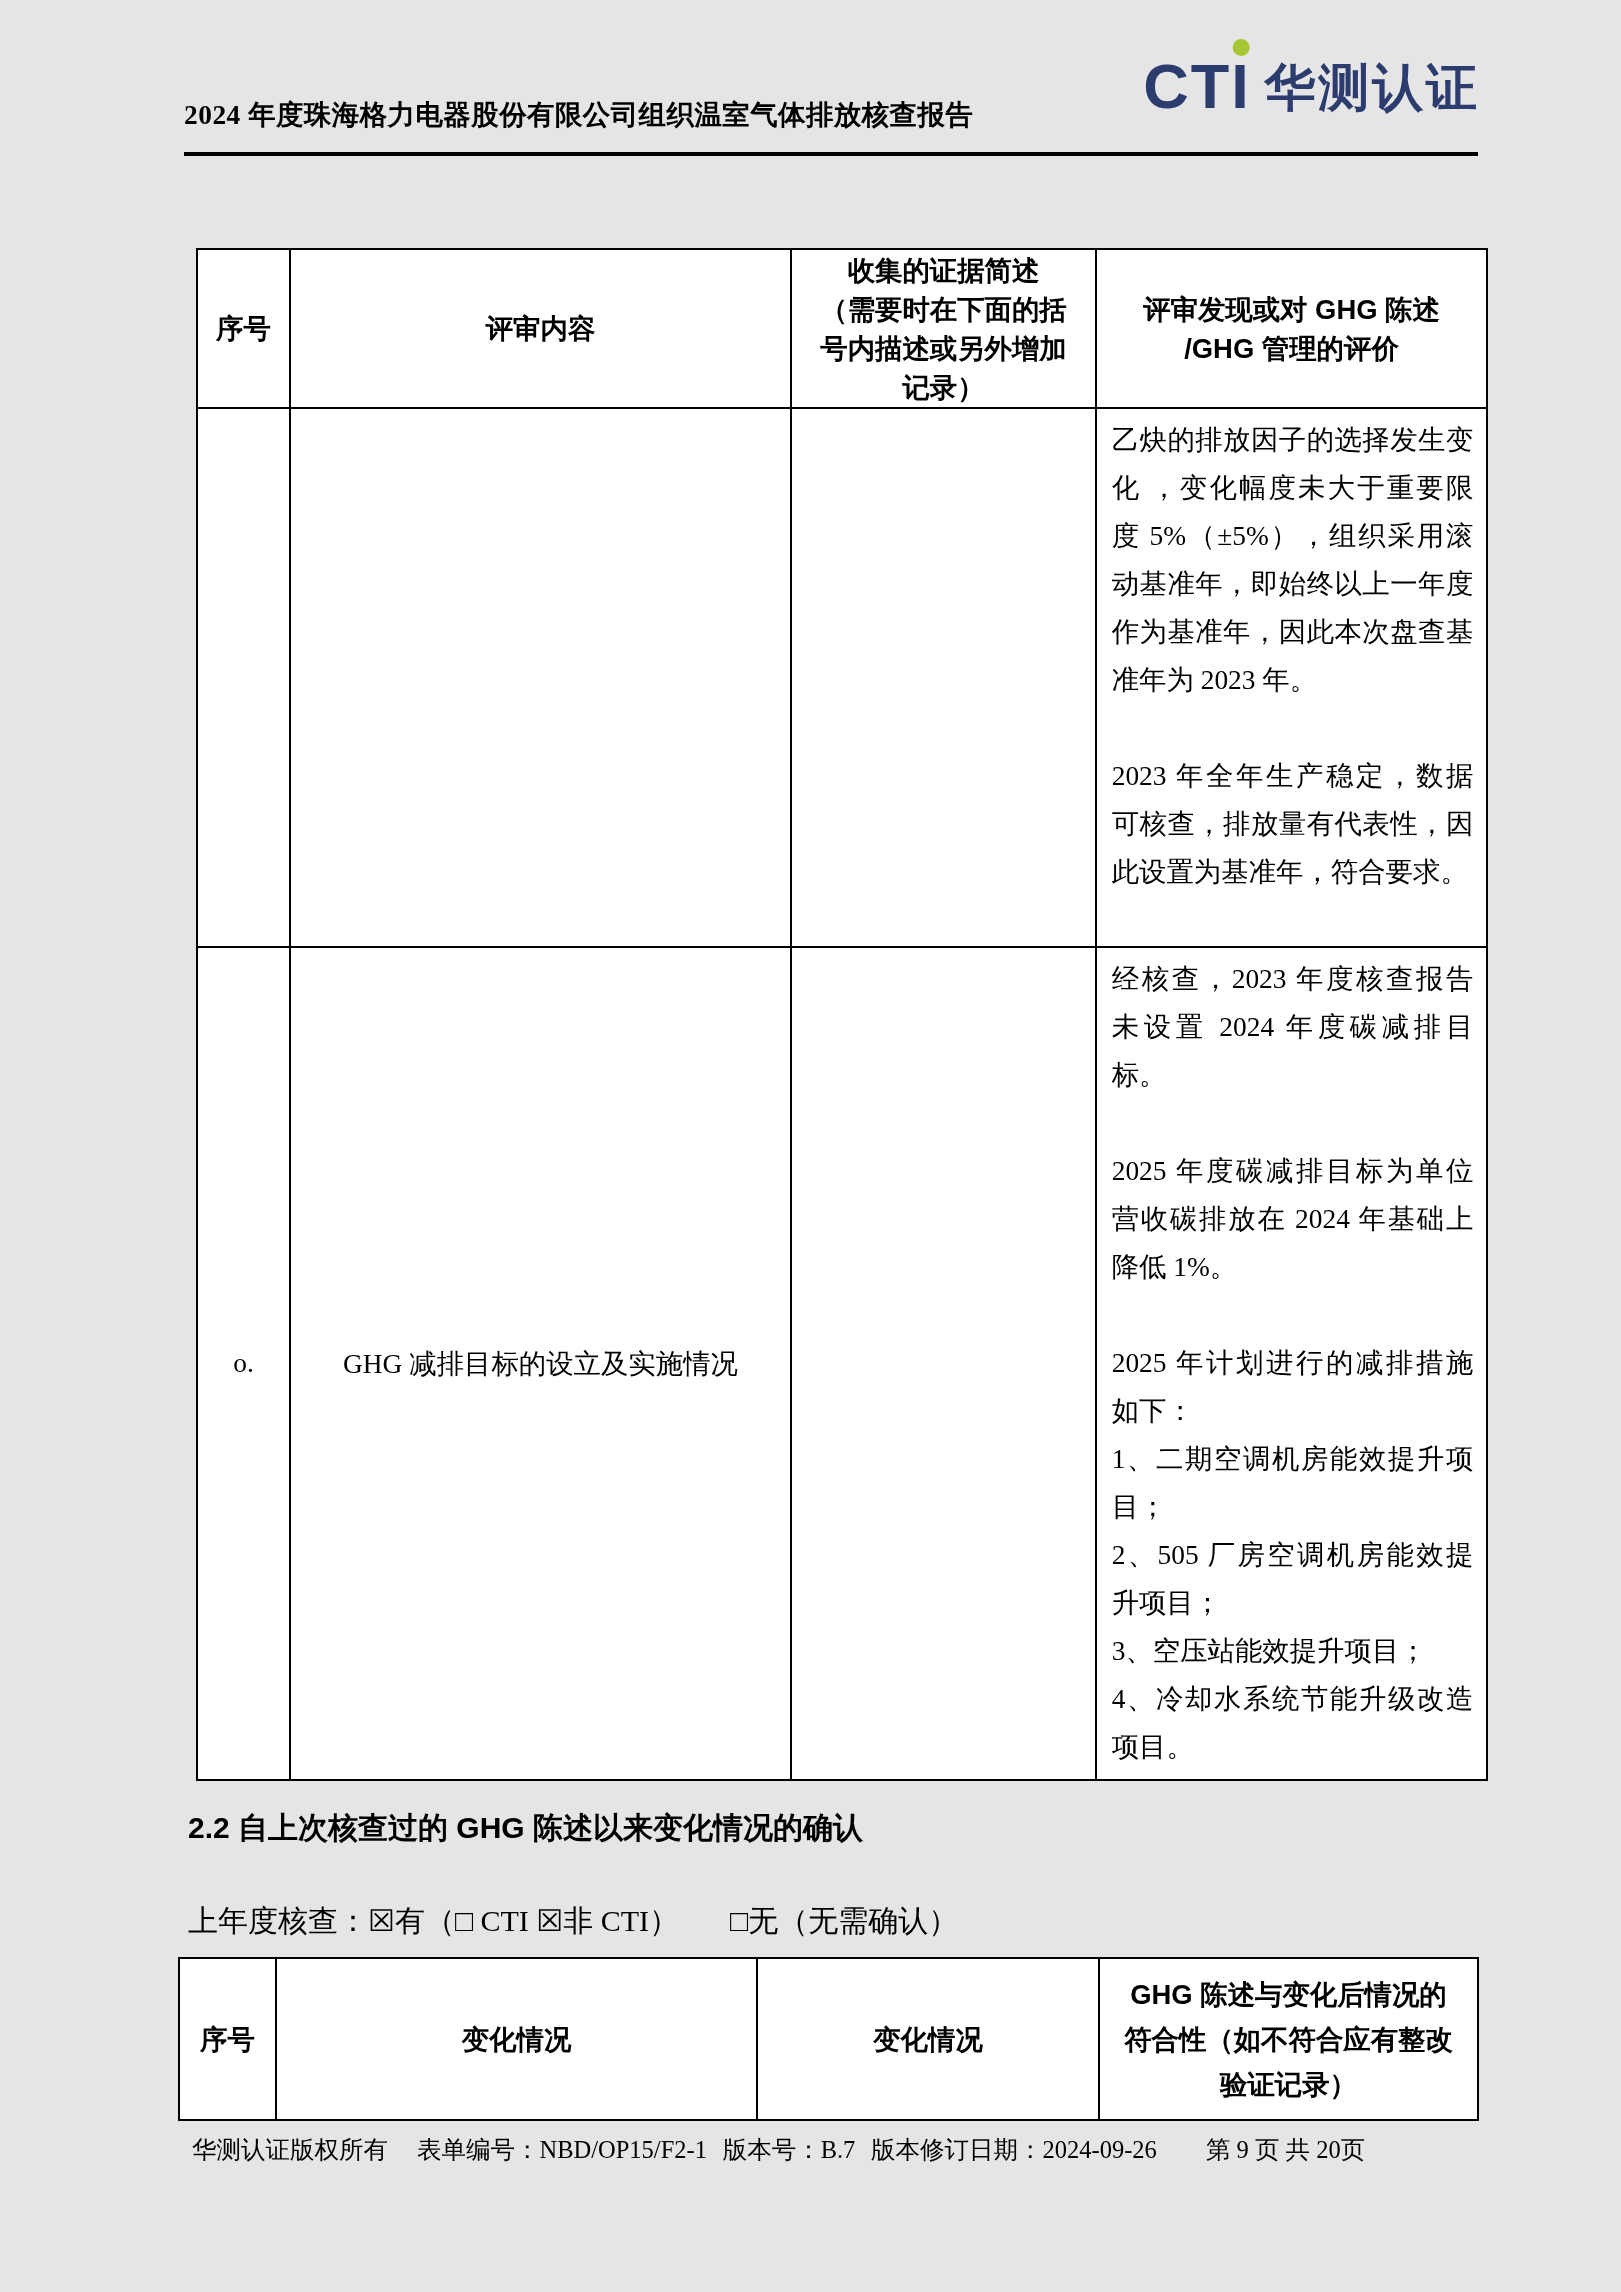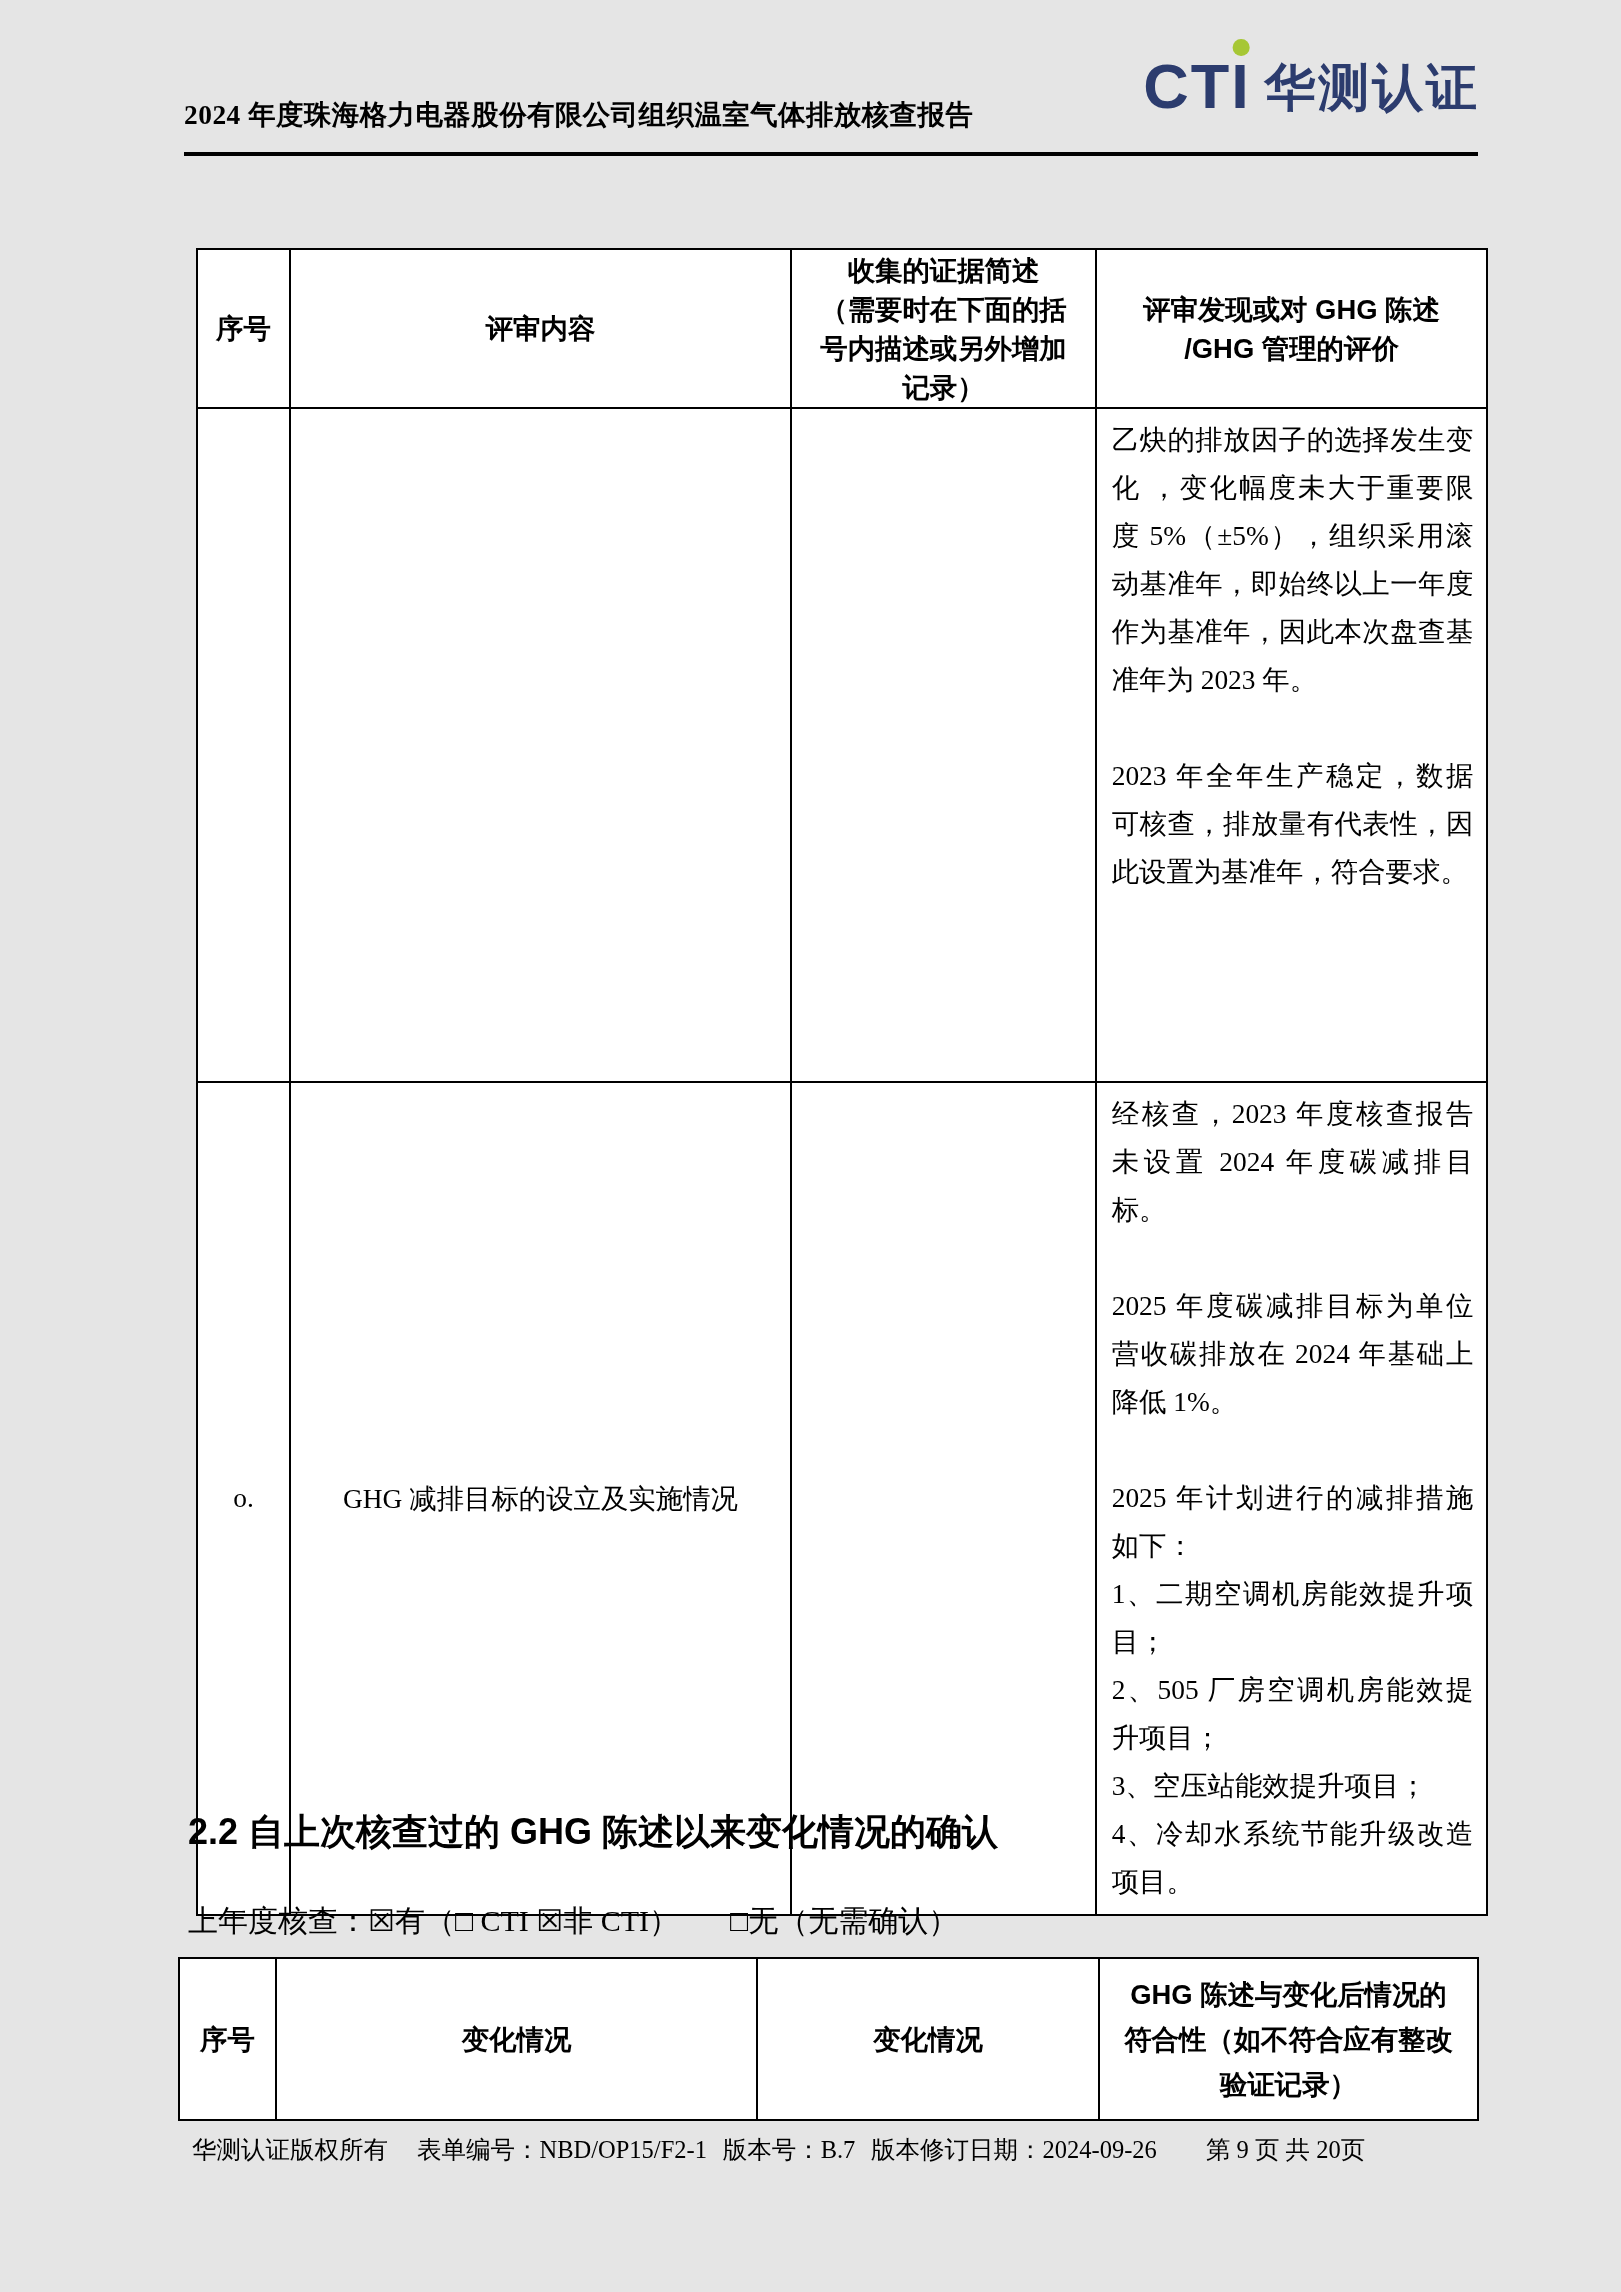--- a/index.html
+++ b/index.html
@@ -32,37 +32,37 @@
   th, td { border:2px solid #000; }
   table { border:2.9px solid #000; }
   th {
     font-family:"Liberation Sans","DejaVu Sans",sans-serif;
     font-weight:700; font-size:27.4px; text-align:center; vertical-align:middle;
     white-space:pre-line; padding:0 3px;
   }
   .t1 { left:196px; top:248px; width:1290px; font-size:27.4px; }
   .t1 th { line-height:39px; }
   .t1 .row-hdr  { height:159px; }
-  .t1 .row-one  { height:674px;font-family:Liberation Serif, serif; }
+  .t1 .row-one  { height:539px;font-family:Liberation Serif, serif; }
   .t1 .row-two  { height:833px; }
   .cell-seq, .cell-content { text-align:center; vertical-align:middle; padding:3.9px 9.8px; }
   .cell-evidence { vertical-align:top; padding:3.9px 9.8px; }
   .cell-finding {
     vertical-align:top; text-align:justify; white-space:pre-line;
     line-height:48px; padding:6.9px 12.7px 0 14.7px;
   }
   .t2 { left:178px; top:1957px; width:1300px; }
   .t2 th { line-height:45px; }
   .t2 .row-hdr2 { height:162px; }
 
   
   .section-heading {
     position:absolute; left:188px; top:1808px;
     font-family:"Liberation Sans","DejaVu Sans",sans-serif;
-    font-size:36px; font-weight:700; white-space:nowrap;
+    font-size:30px; font-weight:700; white-space:nowrap;
   }
   .check-line { position:absolute; left:188px; top:1901px; font-size:30px; white-space:nowrap; }
   .check-no { margin-left:51px; }
 
   
   .page-footer { position:absolute; left:192px; top:2133px; font-size:24.5px; white-space:nowrap; }
   .f-form { margin-left:29px; }
   .f-ver  { margin-left:15.7px; }
   .f-rev  { margin-left:15.7px; }
   .f-page { margin-left:49px; }

